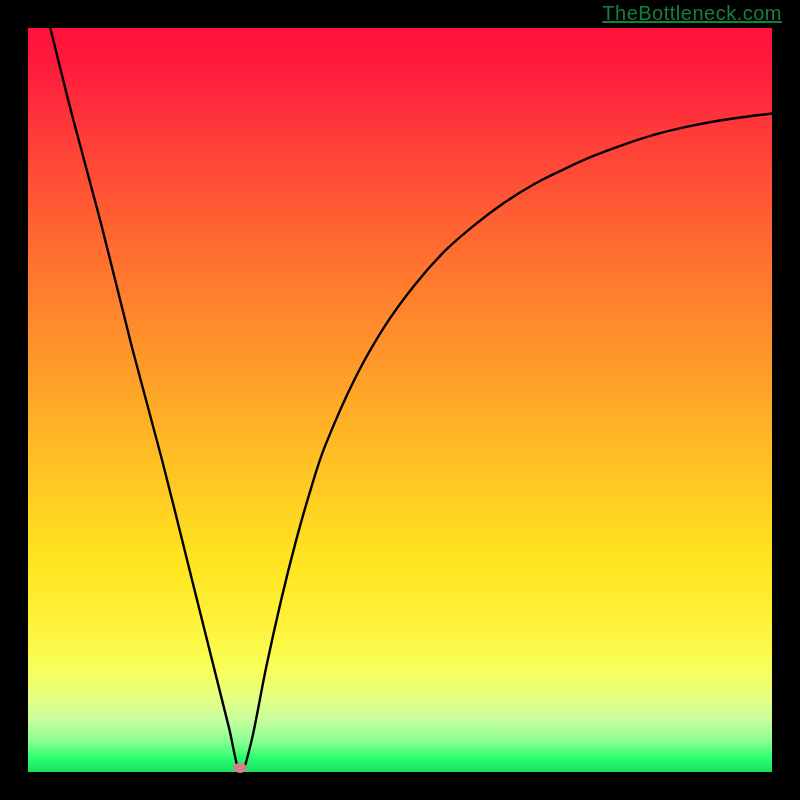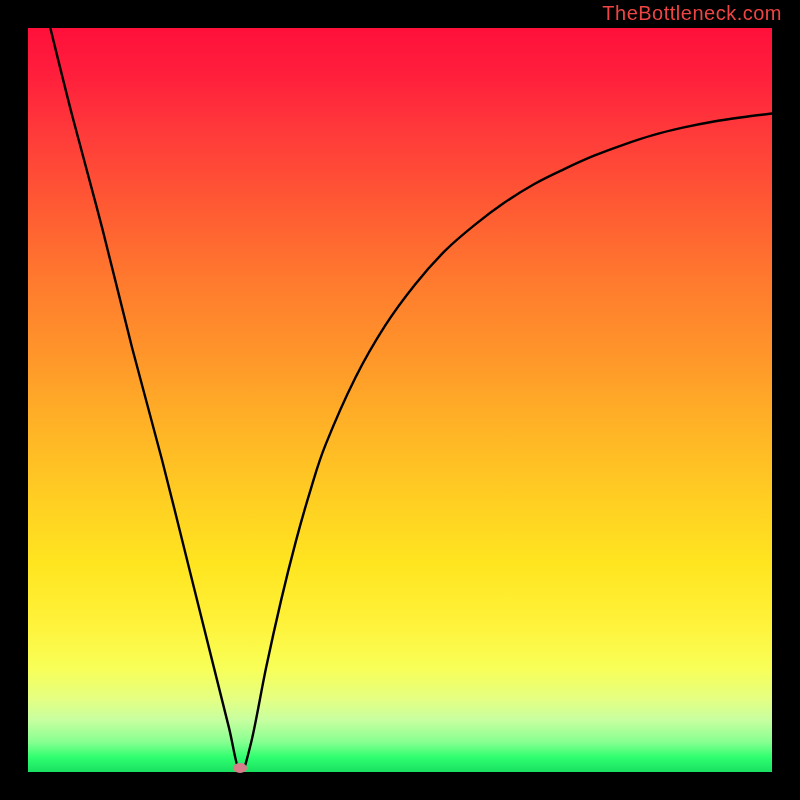--- a/index.html
+++ b/index.html
@@ -14,25 +14,26 @@
   .frame {
     position: relative;
     width: 800px;
     height: 800px;
     background: #000;
   }
   .watermark {
     position: absolute;
     top: 2px;
     right: 18px;
-    color: #ef4444;
+    color: #15803d;
     font-size: 20px;
     font-weight: 500;
     letter-spacing: 0.5px;
     z-index: 5;
+    text-decoration: underline;
   }
   .plot {
     position: absolute;
     left: 28px;
     top: 28px;
     width: 744px;
     height: 744px;
     background: linear-gradient(to bottom,
       #ff103a 0%,
       #ff1e3c 6%,

